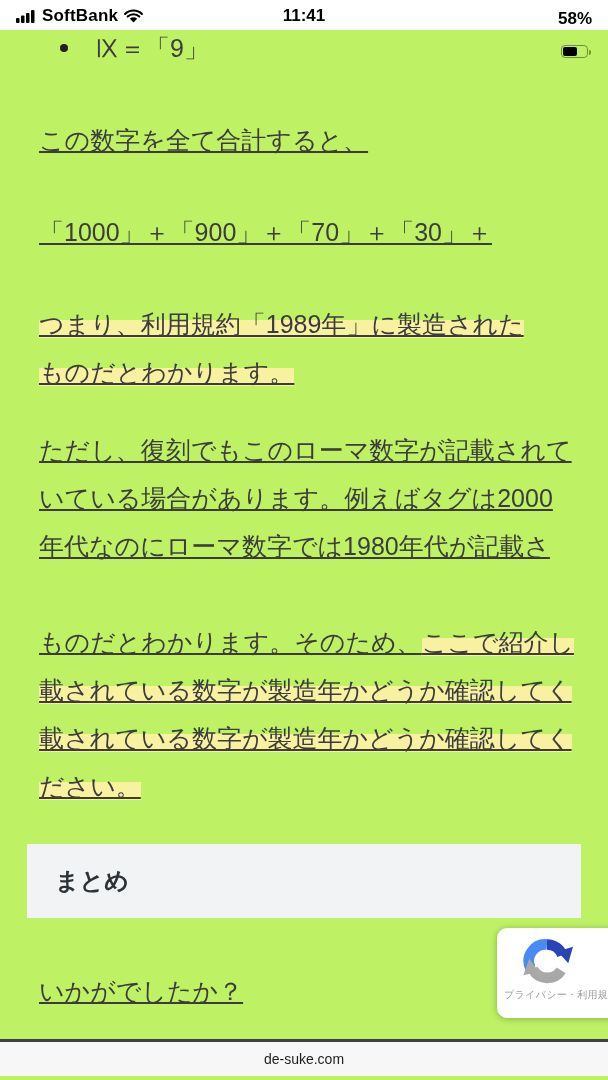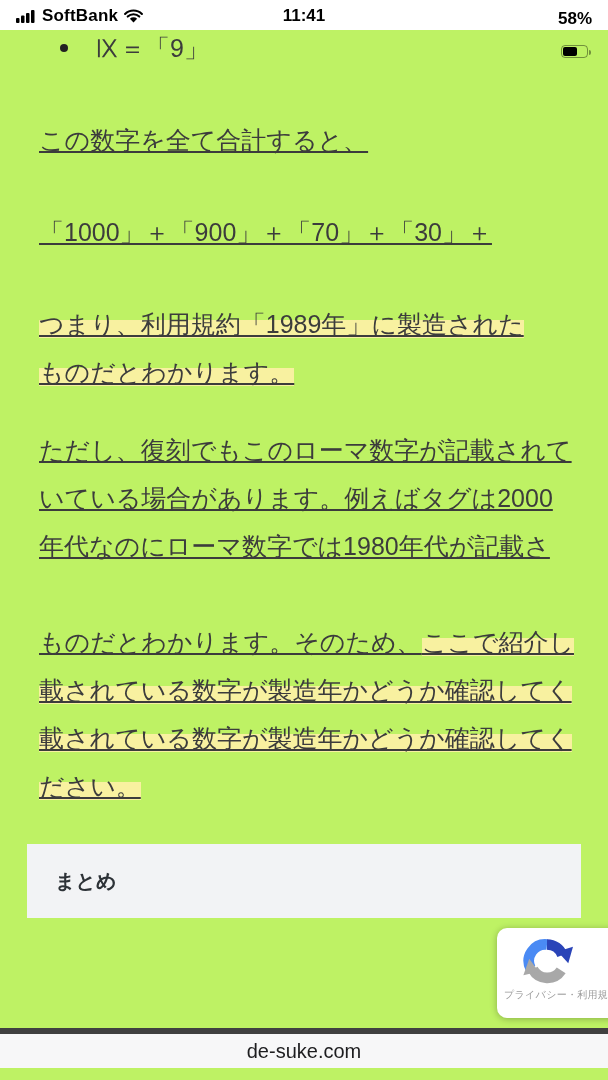--- a/index.html
+++ b/index.html
@@ -29,36 +29,36 @@
   .content p{margin:44px 0 0 12px;white-space:nowrap;text-decoration:underline;}
   .roman-list{list-style:none;margin:11px 0 0 0;padding:0 0 0 68px;}
   .roman-list li{position:relative;white-space:nowrap;}
   .roman-list li::before{content:"";position:absolute;left:-35px;top:20px;width:8px;height:8px;border-radius:50%;background:#222;}
   .hl{background-image:linear-gradient(transparent 35%, var(--highlight,#f8f1a0) 35%);}
   p.tight{margin-top:30px;}
   p.outro{margin-top:49px;}
   .matome{
     margin:34px 0 0 0;height:74px;background:var(--heading_bg,#f2f3f5);
     display:flex;align-items:center;padding-left:28px;box-sizing:border-box;
-    font-size:20px;font-weight:700;color:#2d3237;
+    font-size:24px;font-weight:700;color:#2d3237;
   }
   
   .recaptcha{
     position:absolute;left:497px;top:928px;width:126px;height:90px;background:#fff;
     border-radius:10px;box-shadow:0 1px 7px rgba(0,0,0,.28);z-index:5;
     display:flex;flex-direction:column;align-items:flex-start;
   }
   .recaptcha-logo{margin:7px 0 1px 24px;}
   .recaptcha-text{font-size:10px;color:#9b9b9b;margin-left:7px;letter-spacing:.3px;}
   
   .urlbar{
-    position:absolute;left:0;right:0;bottom:12px;height:34px;background:#f7f7f8;
-    border-top:6px solid #404040;z-index:9;
+    position:absolute;left:0;right:0;bottom:4px;height:34px;background:#f7f7f8;
+    border-top:3px solid #404040;z-index:9;
     display:flex;align-items:center;justify-content:center;
-    font-size:20px;color:#1d1d1f;
+    font-size:14px;color:#1d1d1f;
   }
 </style>
 </head>
 <body>
 
 <div class="phone">
 
   <div class="statusbar">
     <div class="sb-left">
       <svg width="20" height="13" viewBox="0 0 20 13">
@@ -100,20 +100,21 @@
     <p><span>「1000」＋「900」＋「70」＋「30」＋</span><br></p>
 
     <p><span class="hl">つまり、利用規約「1989年」に製造された</span><br><span class="hl">ものだとわかります。</span></p>
 
     <p class="tight"><span>ただし、復刻でもこのローマ数字が記載されて</span><br><span>いている場合があります。例えばタグは2000</span><br><span>年代なのにローマ数字では1980年代が記載さ</span><br><br><span>ものだとわかります。そのため、</span><span class="hl">ここで紹介し</span><br><span class="hl">載されている数字が製造年かどうか確認してく</span><br><span class="hl">載されている数字が製造年かどうか確認してく</span><br><span class="hl">ださい。</span></p>
 
     <h2 class="matome">
       <span>まとめ</span>
     </h2>
 
+    <p class="outro">いかがでしたか？</p>
   </main>
 
   <div class="recaptcha">
     <svg class="recaptcha-logo" width="52" height="52" viewBox="0 0 44 44">
       <path d="M8 28 A 14 14 0 0 1 22 8" fill="none" stroke="#4a8af4" stroke-width="9"></path>
       <path d="M22 8 A 14 14 0 0 1 35 17" fill="none" stroke="#2a44b8" stroke-width="9"></path>
       <path d="M44 10 L31 14 L40 24 Z" fill="#2a44b8"></path>
       <path d="M34 30 A 14 14 0 0 1 10 29" fill="none" stroke="#a8a8a8" stroke-width="9"></path>
       <path d="M2 34 L15 31 L7 20 Z" fill="#a8a8a8"></path>
     </svg>

